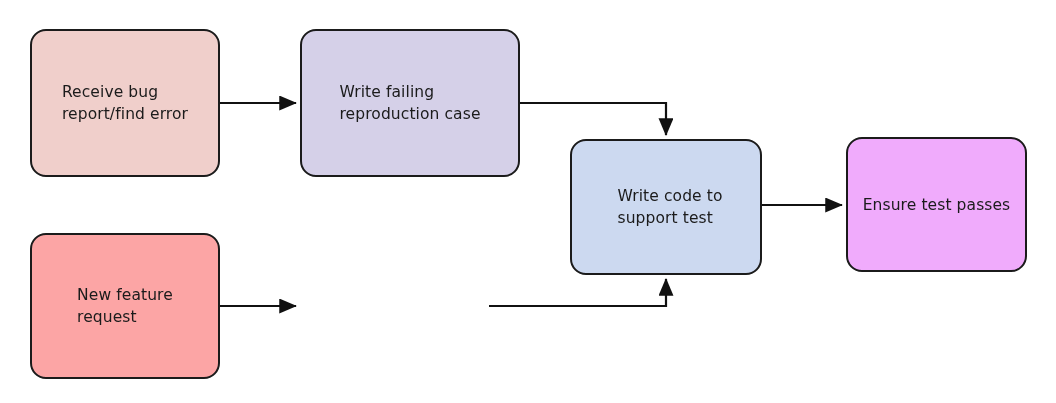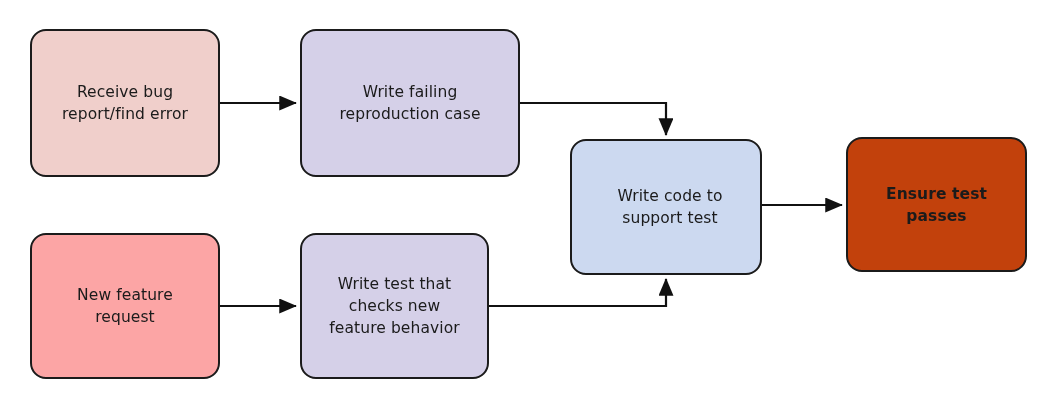--- a/index.html
+++ b/index.html
@@ -19,21 +19,20 @@
     overflow: hidden;
   }
   .node {
     position: absolute;
     box-sizing: border-box;
     border: 2px solid #1b1b1b;
     border-radius: 16px;
     display: flex;
     align-items: center;
     justify-content: center;
-    text-align: center;
     z-index: 2;
   }
   .node-label {
     font-size: 15.5px;
     line-height: 1.42;
     color: #1b1b1b;
     letter-spacing: 0.1px;
     white-space: pre-line;
     padding: 0 10px;
   }
@@ -84,28 +83,23 @@
   <div class="node" style="left: 300px; top: 29px; width: 220px; height: 148px; background: rgb(213, 208, 232); border-color: rgb(27, 27, 27);">
     <span class="node-label">Write failing
 reproduction case</span>
   </div>
 
   <div class="node" style="left: 570px; top: 139px; width: 192px; height: 136px; background: rgb(204, 217, 240); border-color: rgb(27, 27, 27); padding-left: 8px;">
     <span class="node-label">Write code to
 support test</span>
   </div>
 
-  <div class="node" style="left: 846px; top: 137px; width: 181px; height: 135px; background: #c2410c; border-color: rgb(27, 27, 27); font-weight: bold;">
+  <div class="node" style="left: 846px; top: 137px; width: 181px; height: 135px; background: #f0abfc; border-color: rgb(27, 27, 27);">
     <span class="node-label">Ensure test passes</span>
   </div>
 
   <div class="node" style="left: 30px; top: 233px; width: 190px; height: 146px; background: #fca5a5; border-color: rgb(27, 27, 27);">
     <span class="node-label">New feature
 request</span>
   </div>
 
-  <div class="node" style="left: 300px; top: 233px; width: 189px; height: 146px; background: rgb(213, 208, 232); border-color: rgb(27, 27, 27);">
-    <span class="node-label">Write test that
-checks new
-feature behavior</span>
-  </div>
 
 </div>
 
 </body></html>

